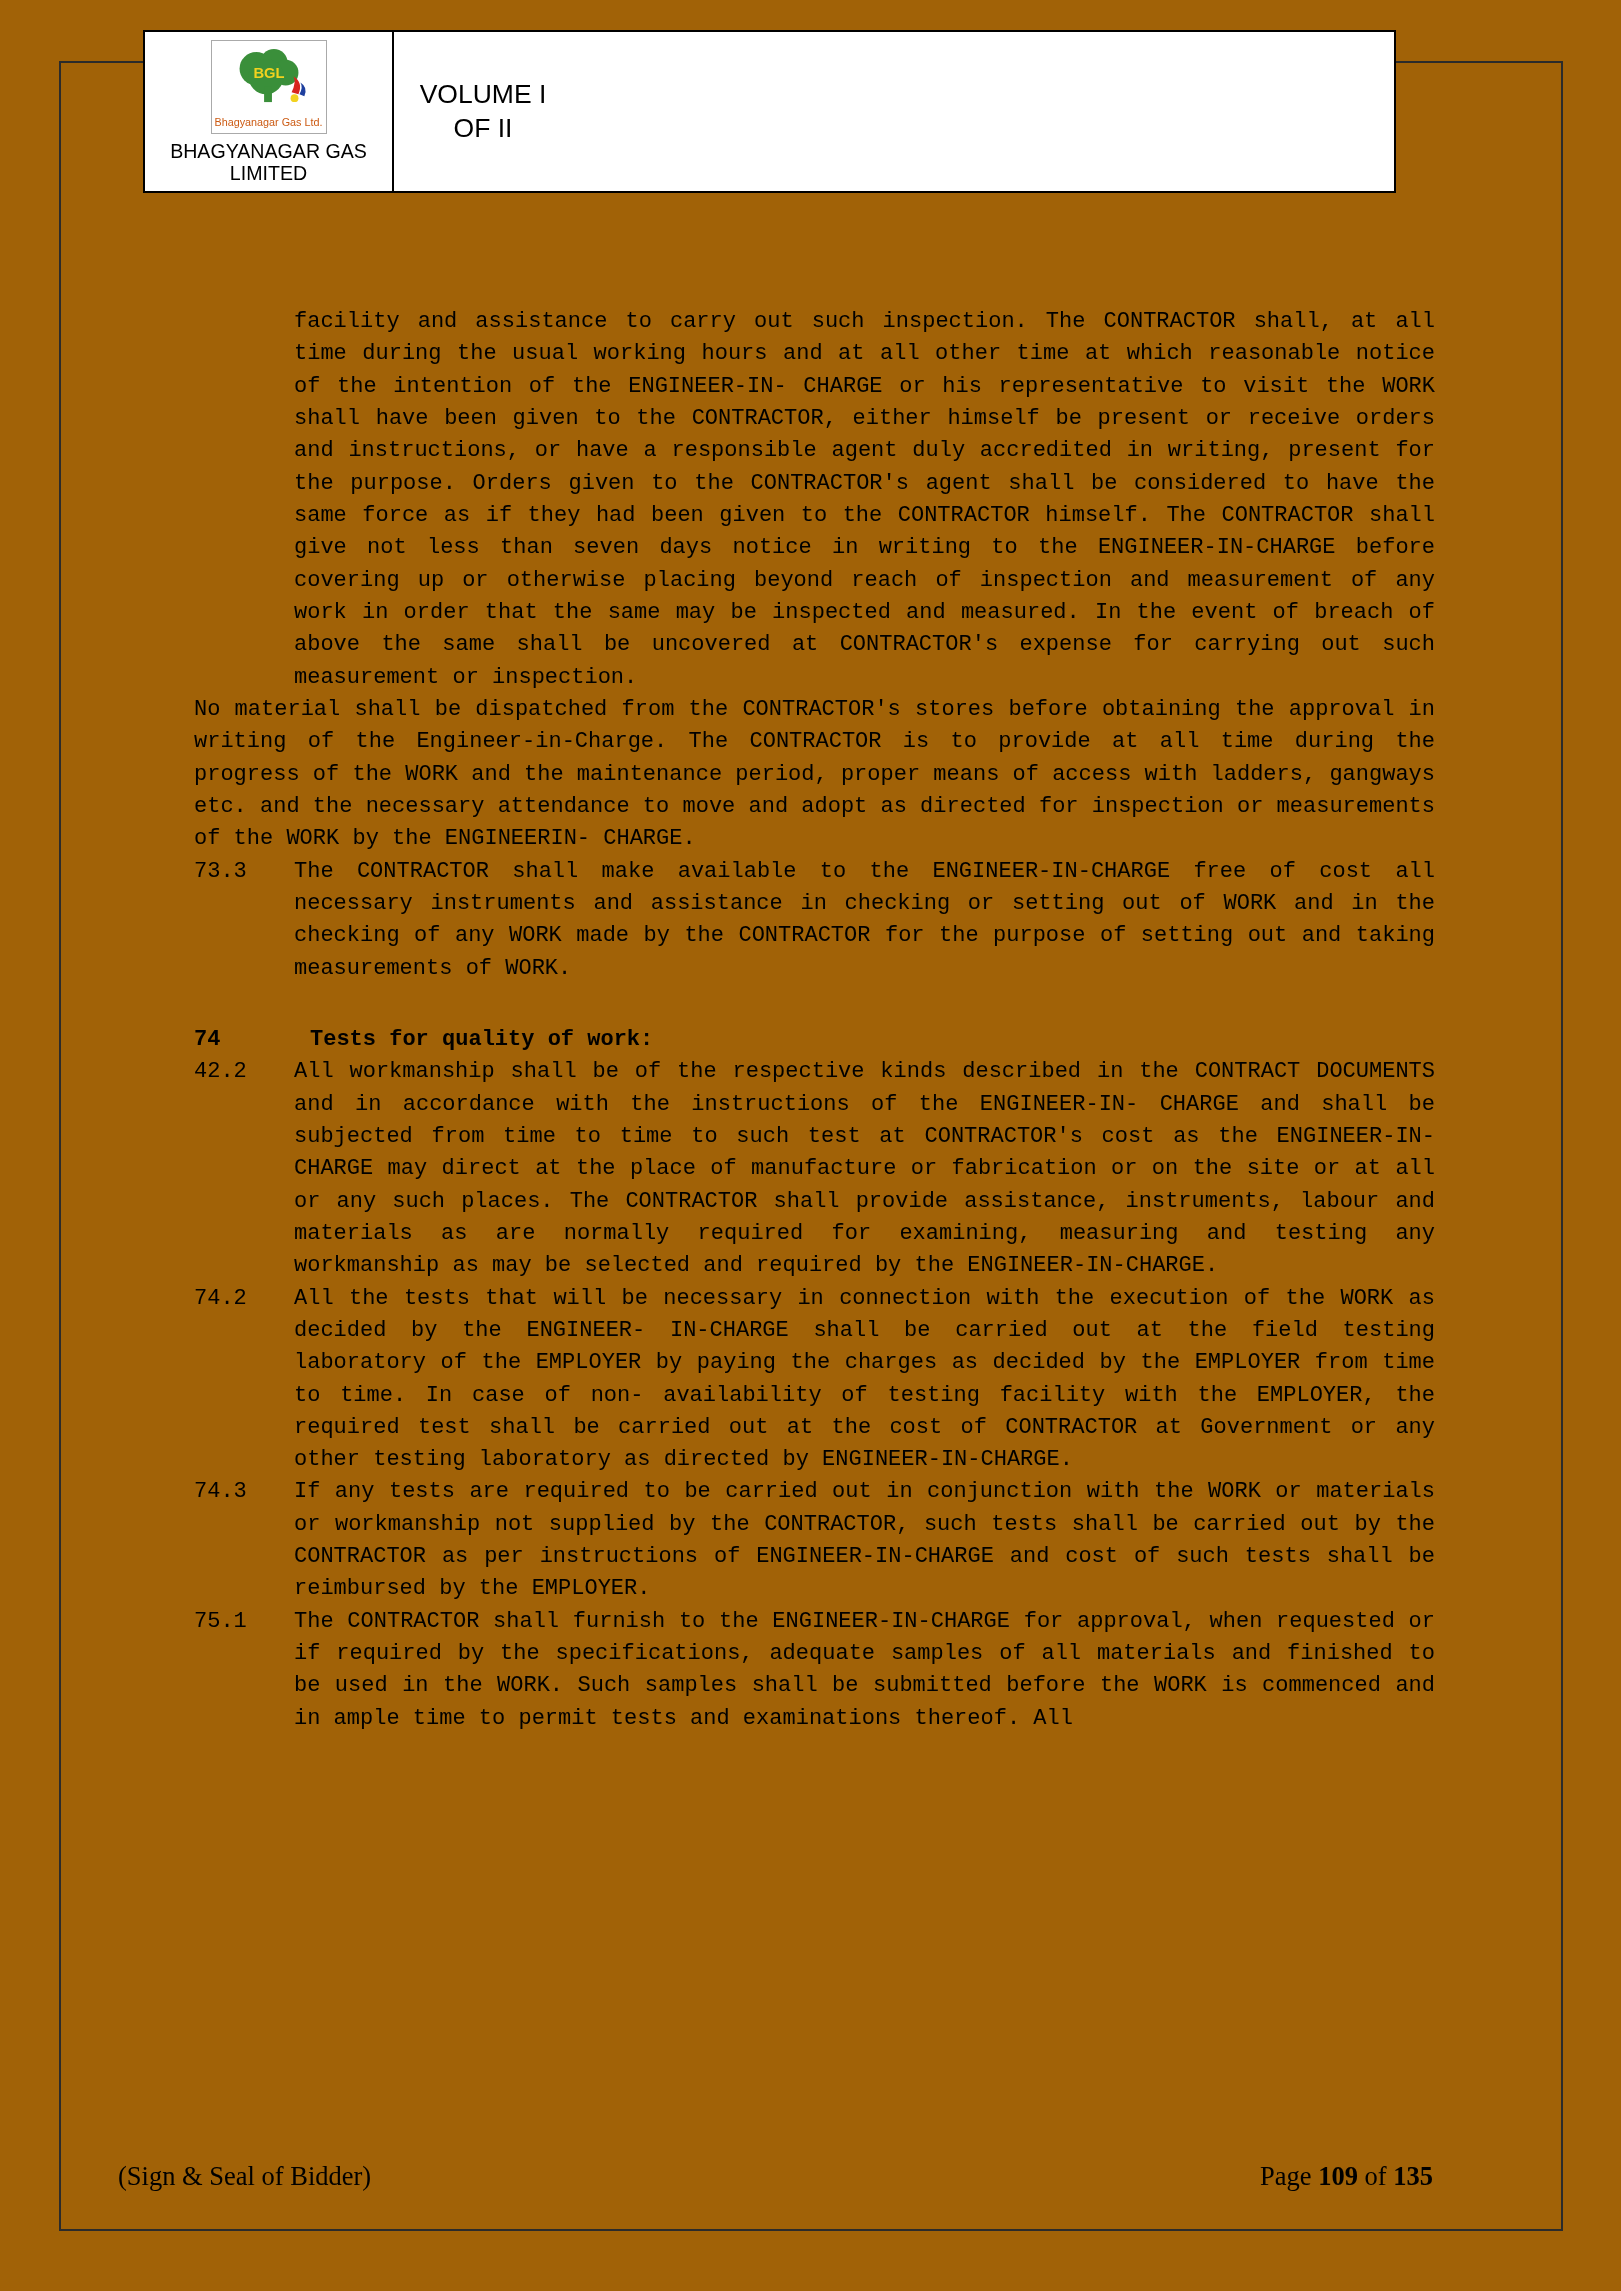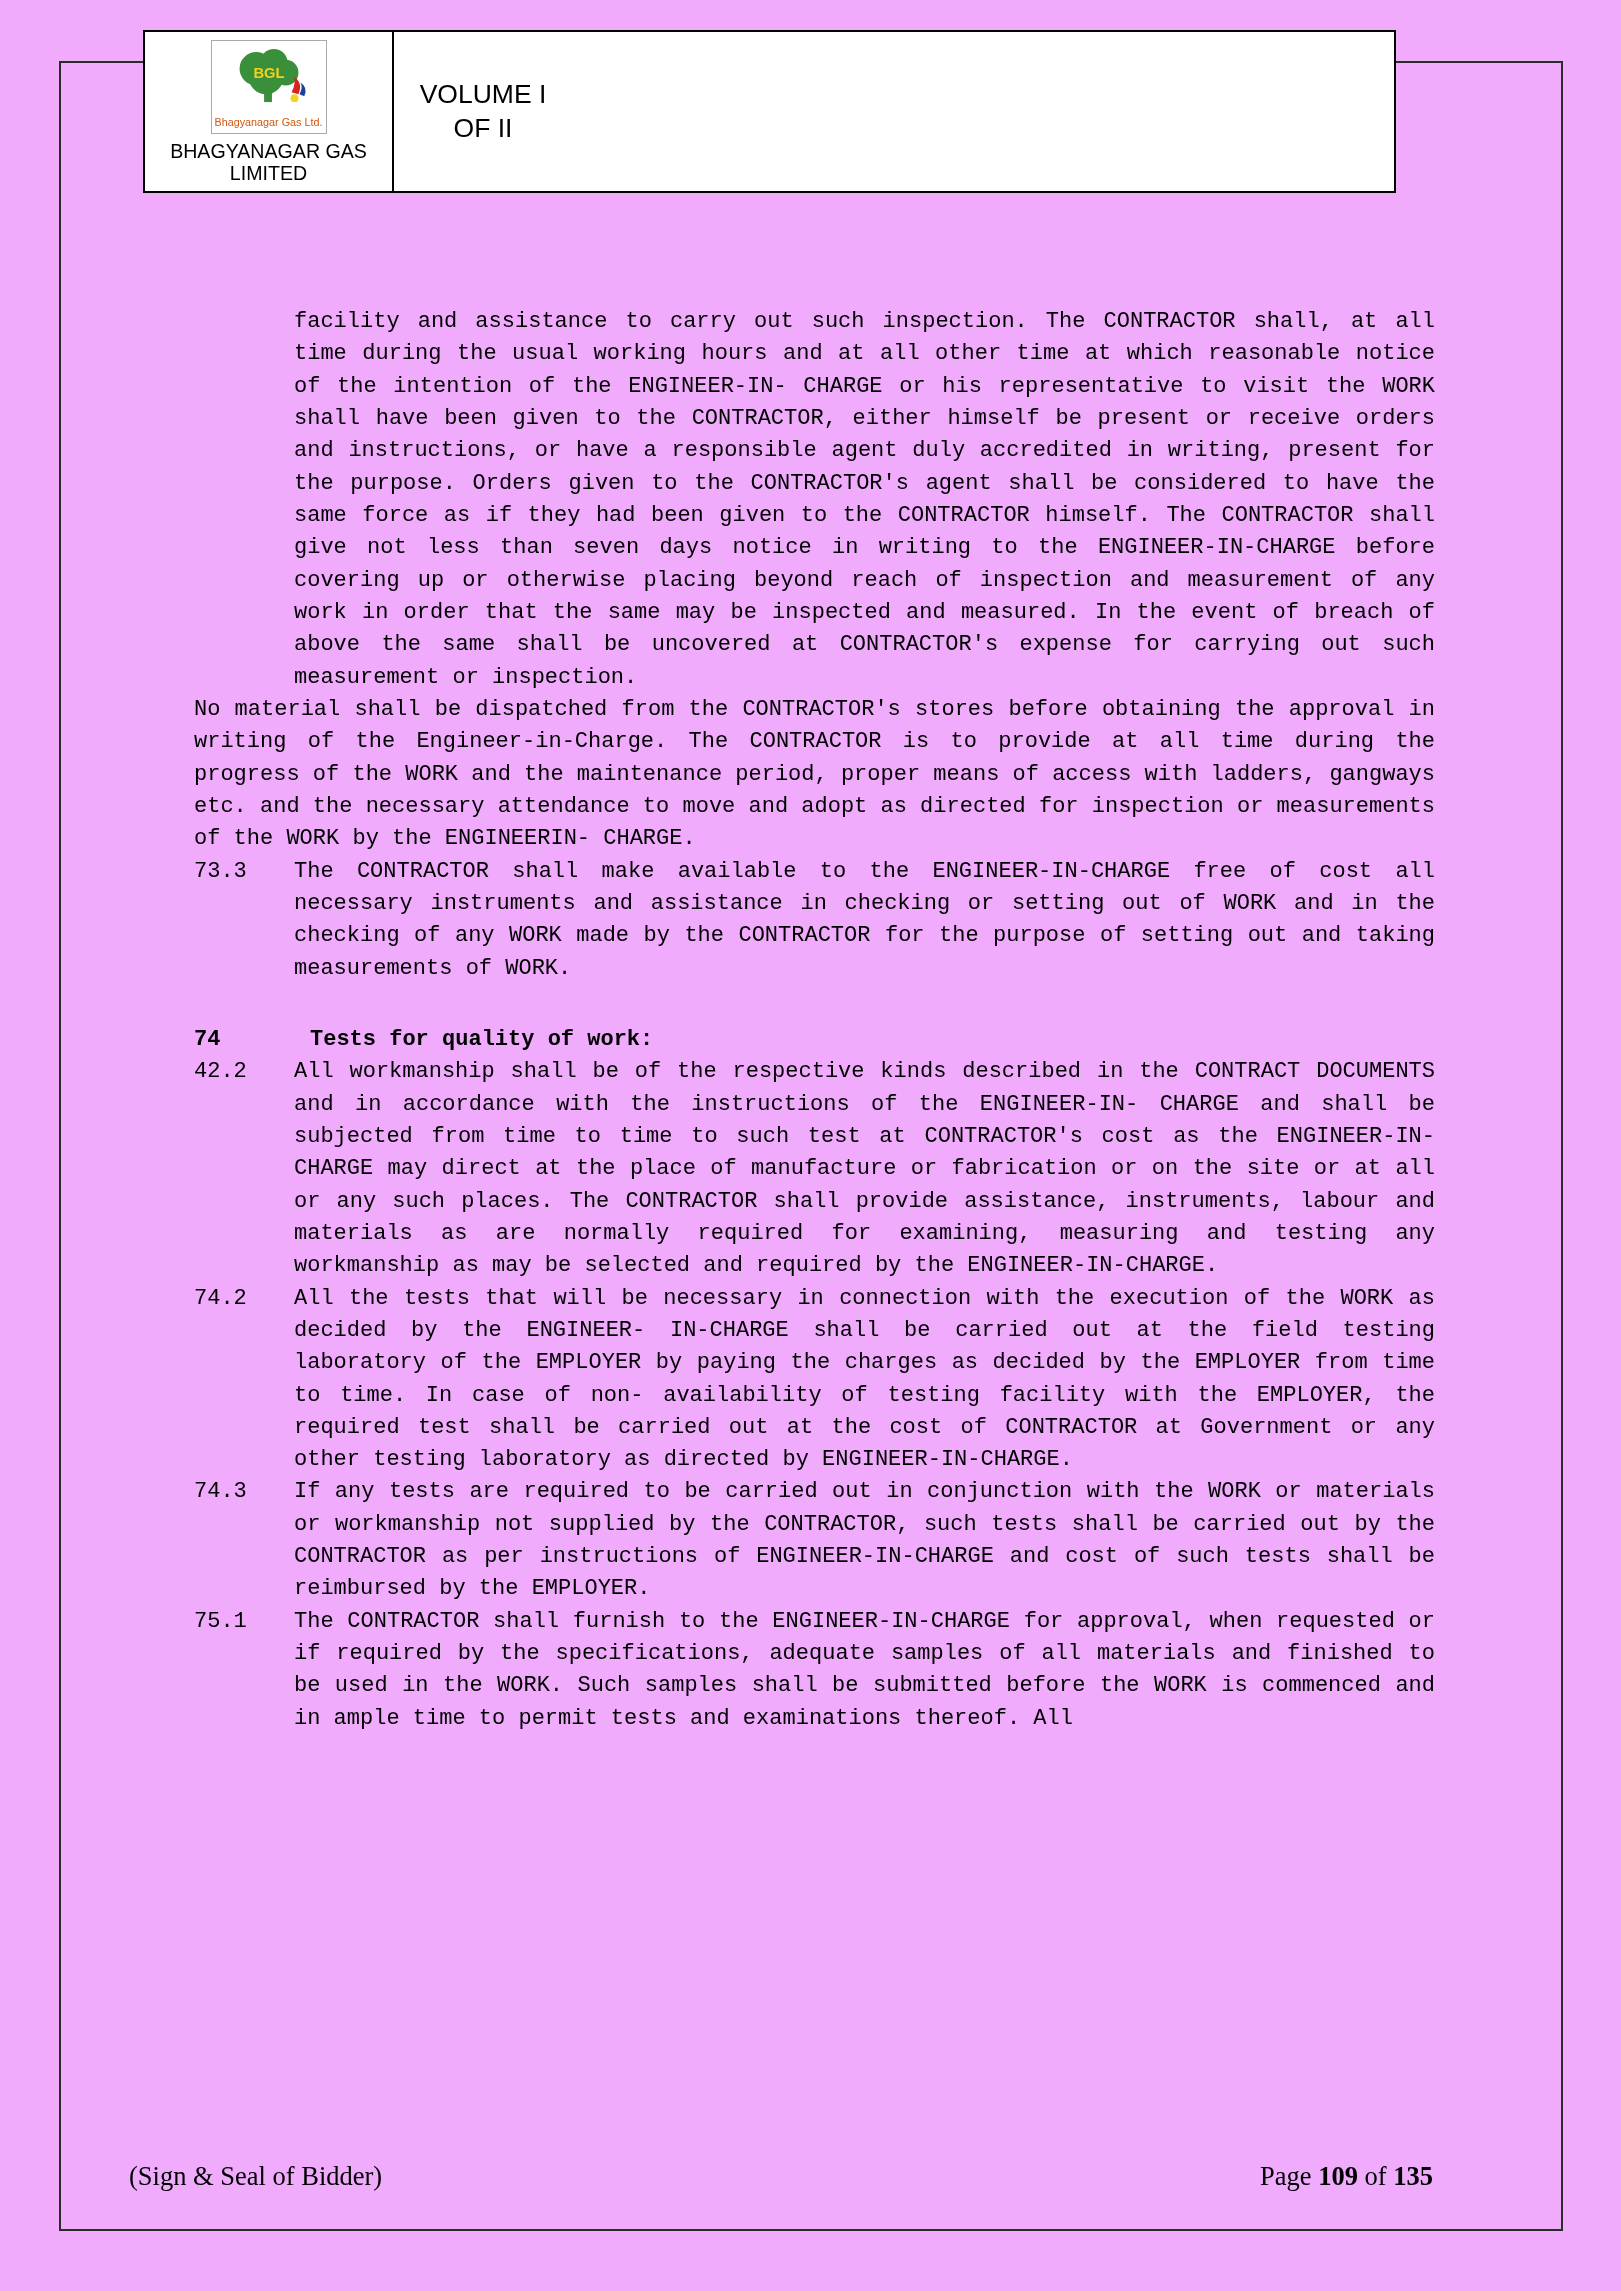--- a/index.html
+++ b/index.html
@@ -1,20 +1,20 @@
 <!DOCTYPE html>
 <html><head>
 <meta charset="utf-8">
 <style>
   * { margin:0; padding:0; box-sizing:border-box; }
   html,body { background:#ffffff; }
   .page {
     position:relative;
     width:1621px; height:2292px;
-    background:#f0abfc;
+    background:#a16207;
     color:#000000;
     font-family:"Liberation Serif", serif;
     overflow:hidden;
   }
   .border-frame {
     position:absolute;
     left:59px; top:61px;
     width:1504px; height:2170px;
     border:2px solid #2b2b2b;
   }
@@ -95,21 +95,21 @@
     flex:1;
     text-align:justify;
     line-height:1.47;
   }
   .para.heading { margin-top:39px;gap:16px; }
   .para.heading .pnum,
   .para.heading .ptext { font-weight:bold; text-align:left; }
   
   .footer {
     position:absolute;
-    left:129px; right:188px;
+    left:118px; right:188px;
     bottom:100px;
     display:flex;
     justify-content:space-between;
     font-size:26.5px;
   }
   .footer b { font-weight:bold; }
 </style>
 </head>
 <body>
 

